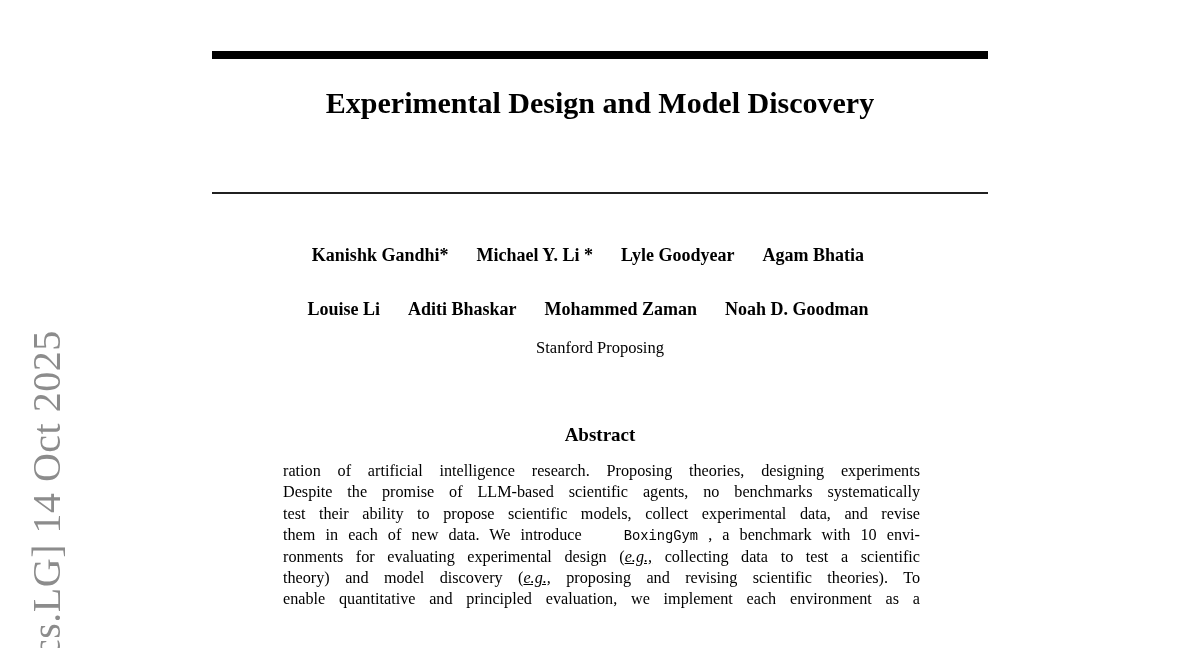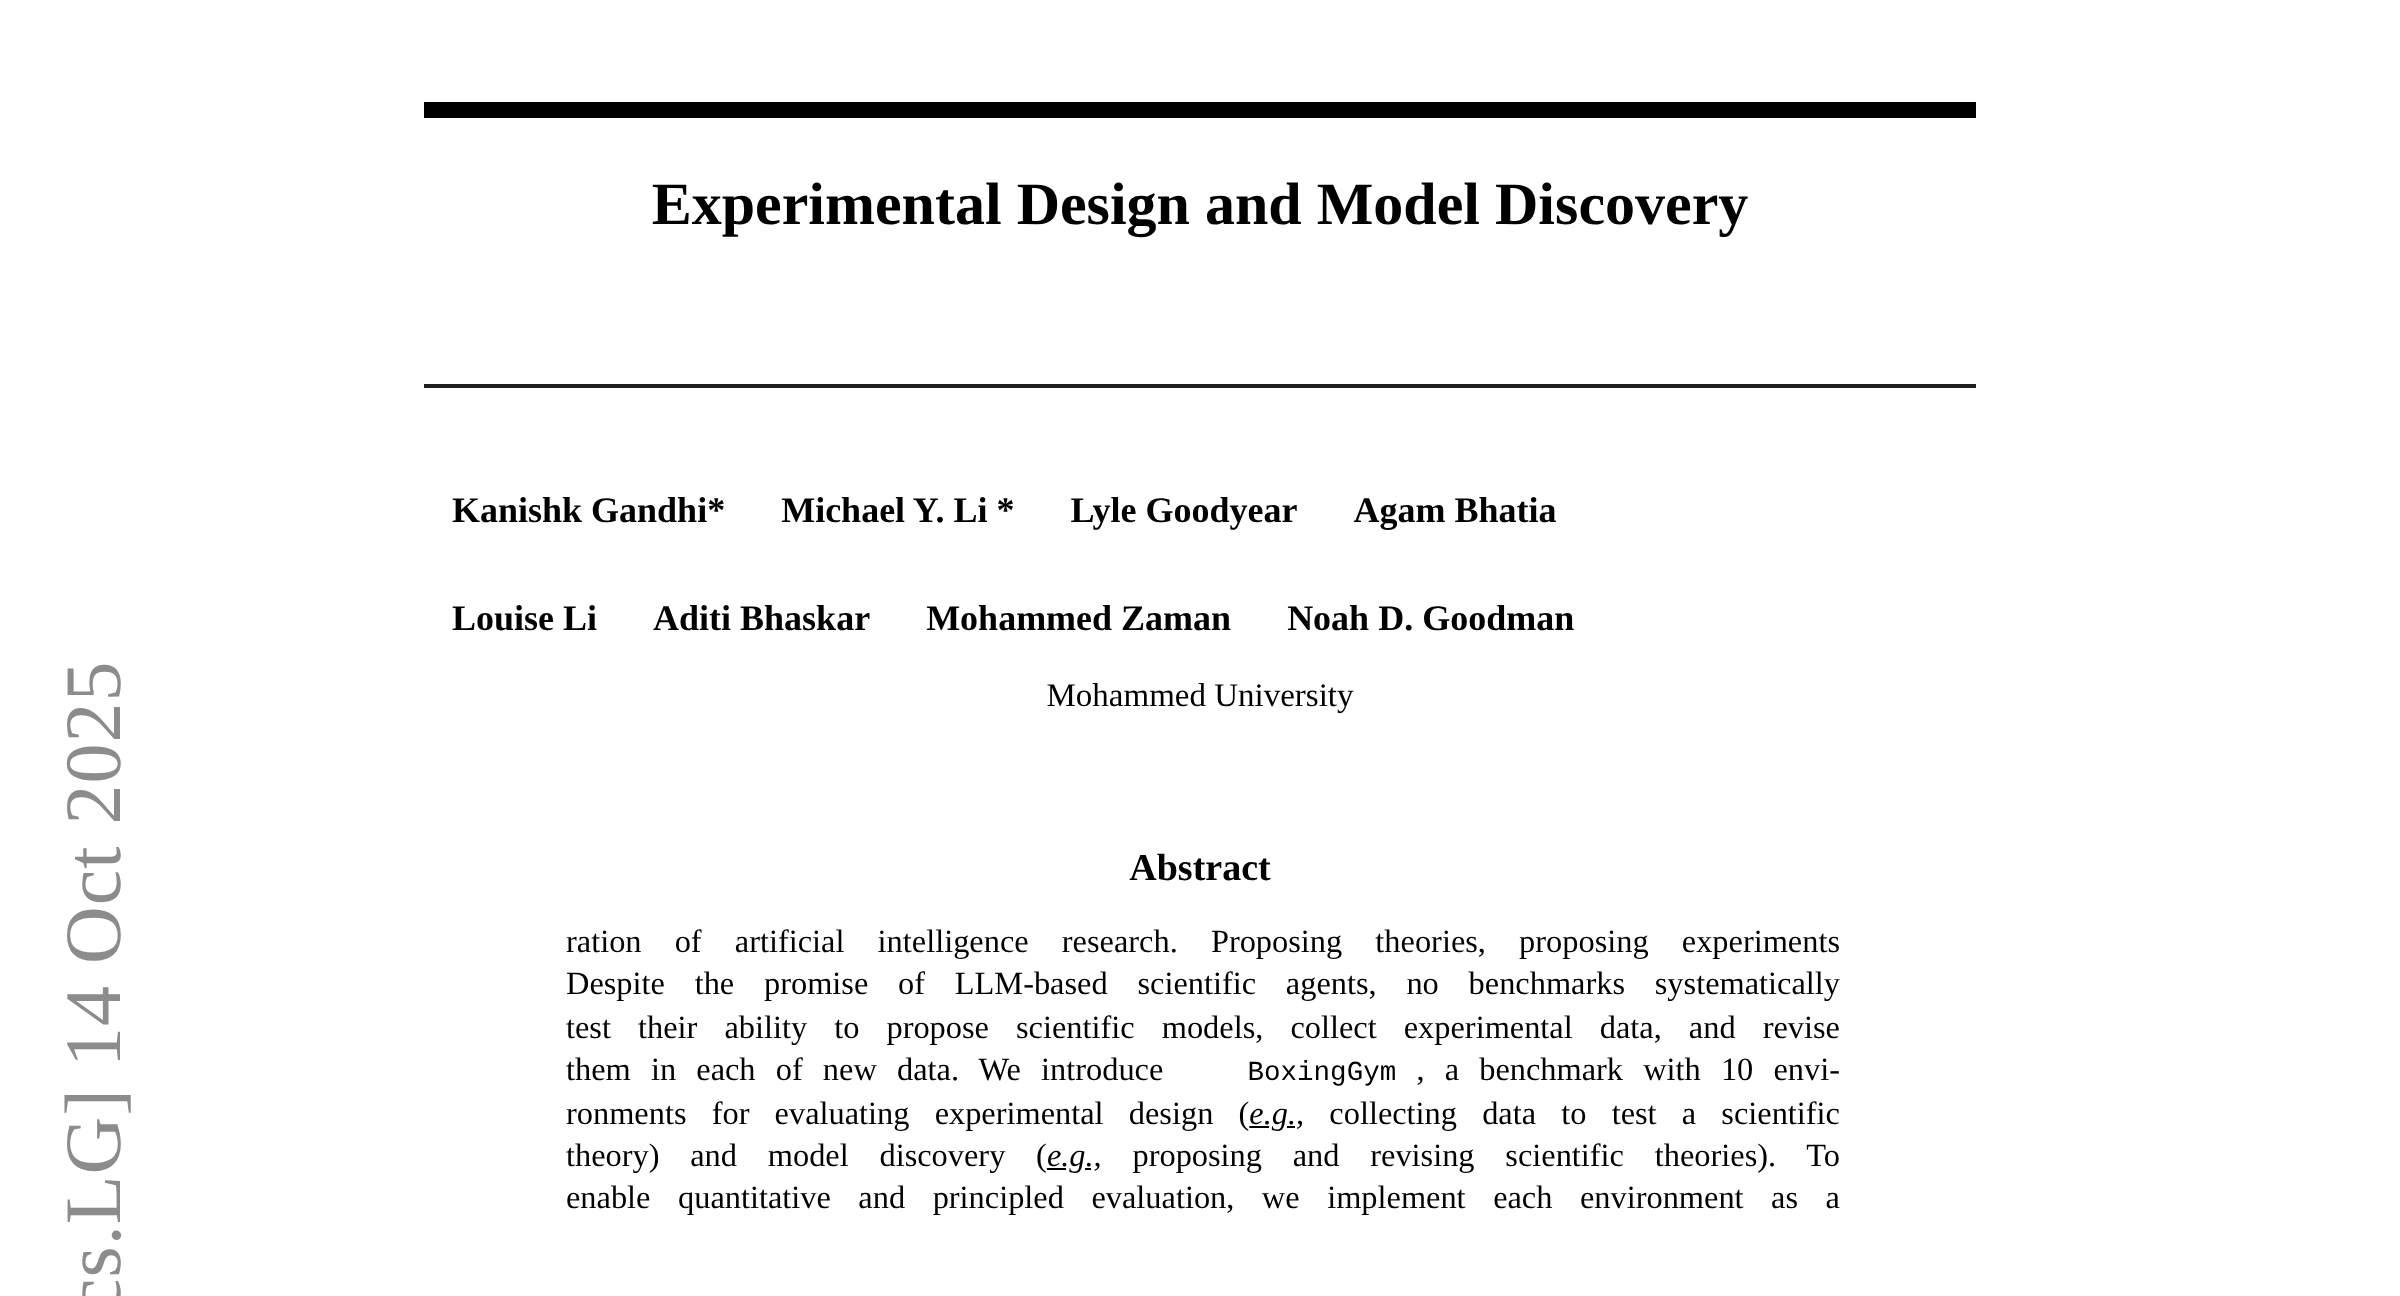--- a/index.html
+++ b/index.html
@@ -55,23 +55,23 @@
     top: 83px;
     width: 776px;
     text-align: center;
     font-weight: bold;
     font-size: 30px;
     line-height: 40px;
   }
 
   .authors-row {
     position: absolute;
-    left: 212px;
+    left: 200px;
     width: 776px;
-    text-align: left;
+    text-align: center;
     font-size: 18px;
     line-height: 20px;
     font-weight: bold;
     white-space: nowrap;
   }
   #authors-row-1 { top: 245px; }
   #authors-row-2 { top: 299px; }
   .author { display: inline-block; margin: 0 14px; }
 
   #affiliation {
@@ -136,26 +136,26 @@
   <div class="rule-thin"></div>
 
   <div id="authors-row-1" class="authors-row">
     <span class="author">Kanishk Gandhi*</span><span class="author">Michael Y. Li *</span><span class="author">Lyle Goodyear</span><span class="author">Agam Bhatia</span>
   </div>
 
   <div id="authors-row-2" class="authors-row">
     <span class="author">Louise Li</span><span class="author">Aditi Bhaskar</span><span class="author">Mohammed Zaman</span><span class="author">Noah D. Goodman</span>
   </div>
 
-  <div id="affiliation">Mohammed University</div>
+  <div id="affiliation">Stanford Proposing</div>
 
   <div id="abstract-heading">Abstract</div>
 
   <div id="abstract-body">
-    <div class="abs-line"><span>ration of artificial intelligence research. Proposing theories, proposing experiments</span></div>
+    <div class="abs-line"><span>ration of artificial intelligence research. Proposing theories, designing experiments</span></div>
     <div class="abs-line"><span>Despite the promise of LLM-based scientific agents, no benchmarks systematically</span></div>
     <div class="abs-line"><span>test their ability to propose scientific models, collect experimental data, and revise</span></div>
     <div class="abs-line"><span>them in each of new data. We introduce </span><span class="tt">BoxingGym</span><span> , a benchmark with 10 envi-</span></div>
     <div class="abs-line"><span>ronments for evaluating experimental design (</span><span class="i">e.g.,</span><span> collecting data to test a scientific</span></div>
     <div class="abs-line"><span>theory) and model discovery (</span><span class="i">e.g.,</span><span> proposing and revising scientific theories). To</span></div>
     <div class="abs-line"><span>enable quantitative and principled evaluation, we implement each environment as a</span></div>
   </div>
 
 </div>
 

